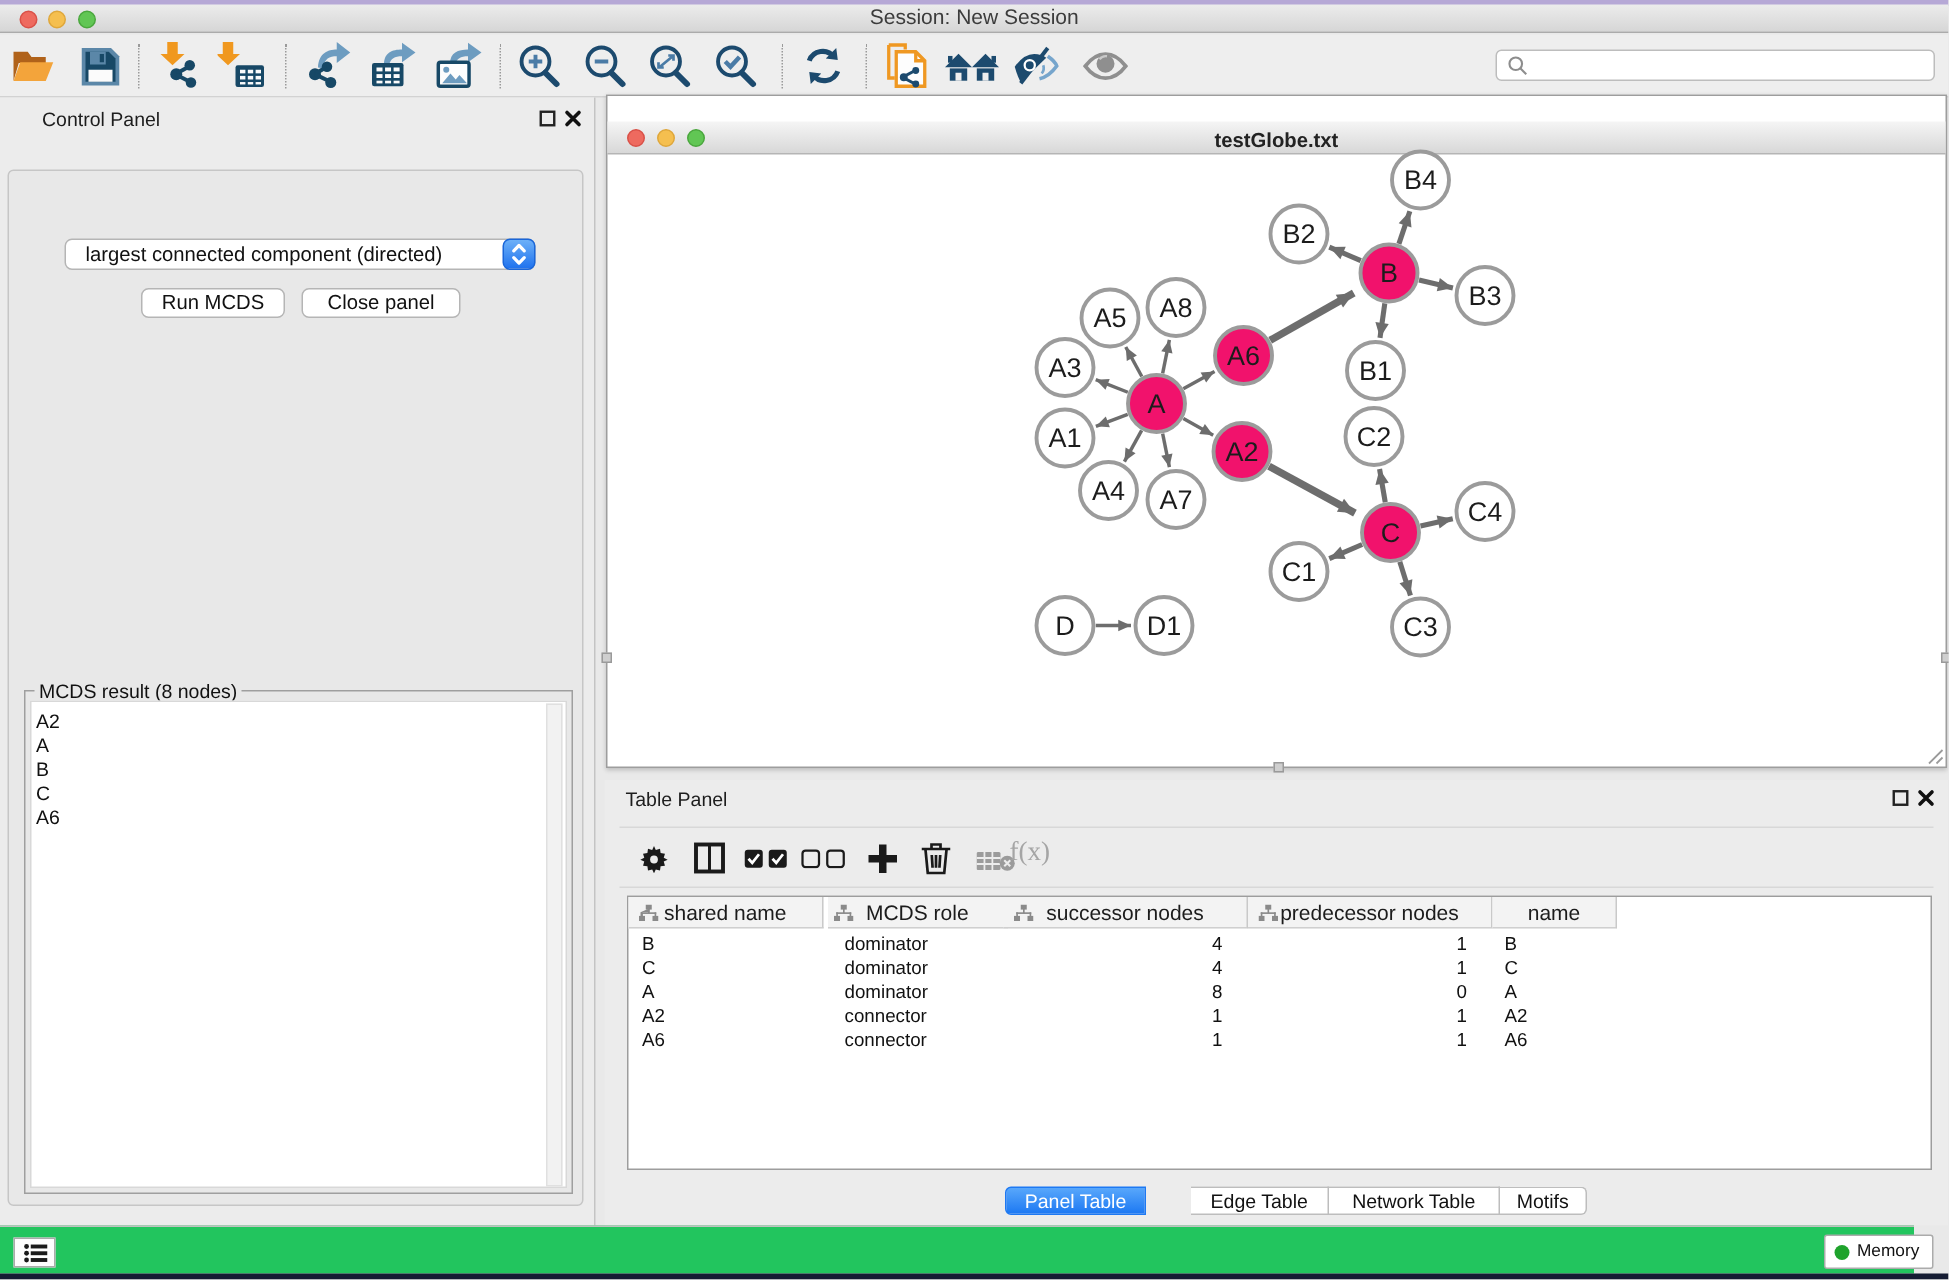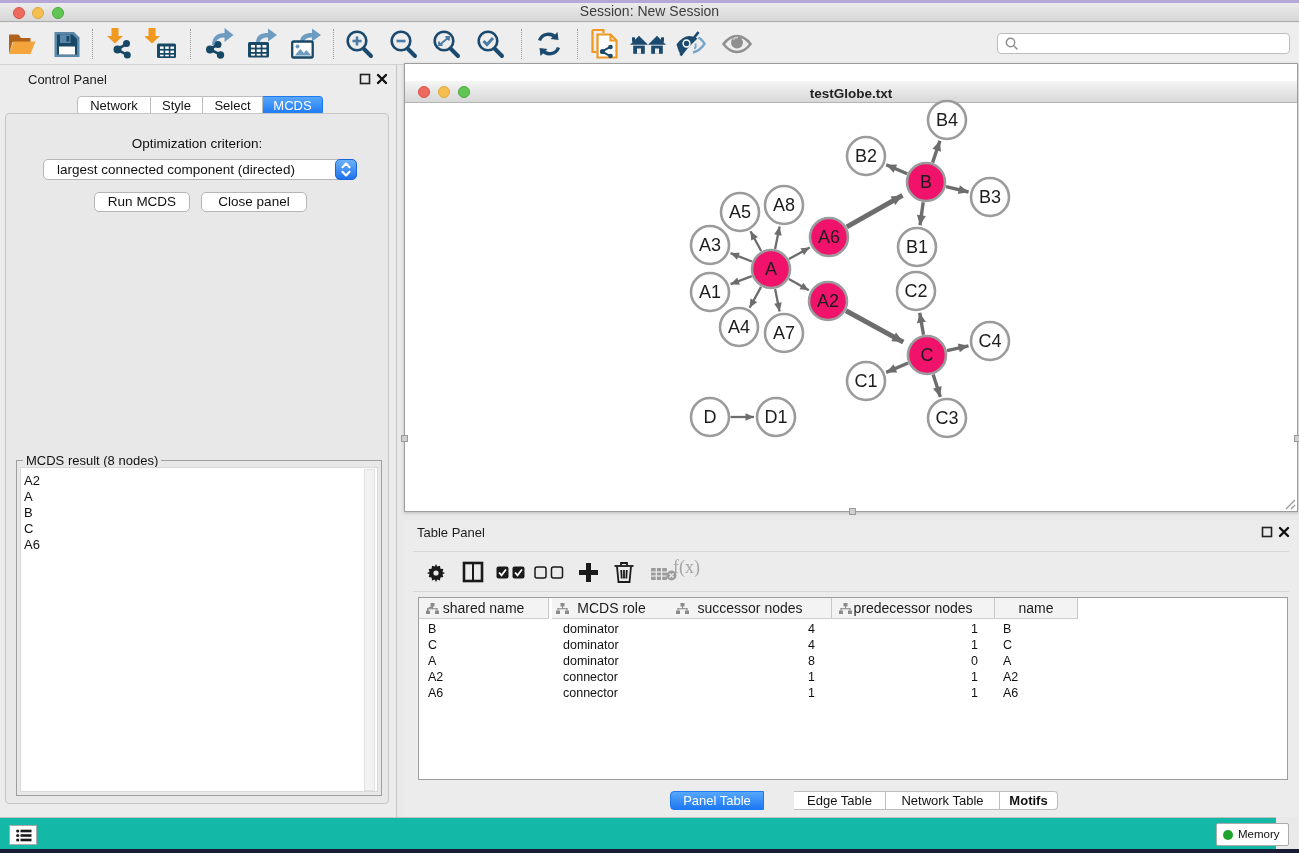--- a/index.html
+++ b/index.html
@@ -31,21 +31,21 @@
 #netframe { left:404px; top:63px; width:894px; height:449px; background:#fff; border:1px solid #9d9d9d; box-shadow:0 1px 3px rgba(0,0,0,.2); }
 #nettitle { position:absolute; left:0; top:17px; width:100%; height:22px; background:linear-gradient(#f5f5f5,#d8d8d8); border-bottom:1px solid #b5b5b5; text-align:center; font-size:13.5px; font-weight:bold; color:#222; line-height:25px; }
 
 #tpanel { left:403px; top:520px; width:896px; height:297px; background:#ececec; }
 #ttoolbar { position:absolute; left:10px; top:31px; width:876px; height:41px; border-top:1px solid #d8d8d8; border-bottom:1px solid #d8d8d8; }
 #ttable { position:absolute; left:15px; top:77px; width:870px; height:183px; background:#fff; border:1px solid #9d9d9d; }
 .th { position:absolute; top:0; height:21px; background:#f3f3f3; border-right:1px solid #c9c9c9; border-bottom:1px solid #cfcfcf; font-size:14px; color:#1c1c1c; text-align:center; line-height:21px; }
 .td { position:absolute; font-size:12.5px; color:#111; height:16px; line-height:16px; }
 .btabrow { position:absolute; display:flex; font-size:13px; color:#111; }
 
-#statusbar { left:0; top:817px; width:1276px; height:32px; background:#14b8a6; border-top:1px solid #c0c0c0; }
+#statusbar { left:0; top:817px; width:1276px; height:32px; background:#22c55e; border-top:1px solid #c0c0c0; }
 #deskBot { left:0; top:849px; width:1299px; height:4px; background:#151c33; }
 </style>
 </head>
 <body>
 <div class="abs" id="deskTop"></div>
 <div class="abs" id="titlebar">Session: New Session
   <div class="tl" style="left:13px;background:#ee6a5f;border:1px solid #d95148;"></div>
   <div class="tl" style="left:32px;background:#f5bf4f;border:1px solid #dfa73b;"></div>
   <div class="tl" style="left:52px;background:#61c654;border:1px solid #4aa73d;"></div>
 </div>
@@ -209,28 +209,21 @@
     </div>
 </div>
 <div class="abs" id="cpanel">
   <div class="ptitle" style="left:28px;top:7px;">Control Panel</div>
   <svg class="abs" style="left:359px;top:8px;" width="12" height="12" viewBox="0 0 12 12">
       <rect x="1.5" y="1.5" width="9" height="9" fill="none" stroke="#222" stroke-width="1.6"></rect>
     </svg>
   <svg class="abs" style="left:376px;top:8px;" width="12" height="12" viewBox="0 0 12 12">
       <path d="M2 2 L10 10 M10 2 L2 10" stroke="#111" stroke-width="2.4" stroke-linecap="round"></path>
     </svg>
-  <div class="tabrow" style="left:77px;top:31px;">
-    <div class="tab first" style="width:74px;">Network</div>
-      <div class="tab" style="width:52px;">Style</div>
-      <div class="tab" style="width:60px;">Select</div>
-      <div class="tab sel last" style="width:60px;">MCDS</div>
-  </div>
   <div class="abs" id="cpInner">
-    <div style="position:absolute;left:0;top:22px;width:100%;text-align:center;font-size:13.5px;color:#111;">Optimization criterion:</div>
     <div style="position:absolute;left:37px;top:45px;width:314px;height:21px;background:#fff;border:1px solid #b5b5b5;border-radius:5px;font-size:13.5px;color:#111;line-height:19px;padding-left:13px;">largest connected component (directed)
       <div style="position:absolute;right:-1px;top:-1px;width:22px;height:21px;border-radius:5px;background:linear-gradient(#6cb0f8,#1f72ee);border:1px solid #1a66d9;">
         <svg width="20" height="19" viewBox="0 0 20 19">
             <g fill="none" stroke="#fff" stroke-width="2.2" stroke-linecap="round" stroke-linejoin="round">
               <path d="M6.5 7.2 L10 3.6 L13.5 7.2"></path>
               <path d="M6.5 11.8 L10 15.4 L13.5 11.8"></path>
             </g>
           </svg>
       </div>
     </div>
@@ -467,21 +460,21 @@
     <div class="td" style="left:9px;top:87px;">A6</div>
       <div class="td" style="left:144px;top:87px;">connector</div>
       <div class="td" style="left:250px;top:87px;width:146px;text-align:right;">1</div>
       <div class="td" style="left:413px;top:87px;width:146px;text-align:right;">1</div>
       <div class="td" style="left:584px;top:87px;">A6</div>
   </div>
   <div class="btabrow" style="left:267px;top:271px;">
     <div class="tab first sel" style="width:94px;">Panel Table</div>
       <div class="tab" style="width:92px;margin-left:30px;">Edge Table</div>
       <div class="tab" style="width:114px;">Network Table</div>
-      <div class="tab last" style="width:58px;font-weight:bold;">Motifs</div>
+      <div class="tab last" style="width:58px;">Motifs</div>
   </div>
 </div>
 <div class="abs" id="statusbar">
   <div style="position:absolute;left:9px;top:7px;width:28px;height:20px;background:#fdfdfd;border:1px solid #ababab;">
     <svg style="position:absolute;left:6px;top:3px;" width="16" height="13" viewBox="0 0 16 13">
         <g fill="#1a1a1a">
           <circle cx="1.7" cy="2" r="1.6"></circle>
           <circle cx="1.7" cy="6.5" r="1.6"></circle>
           <circle cx="1.7" cy="11" r="1.6"></circle>
           <rect x="4.5" y="0.7" width="11" height="2.6"></rect>

